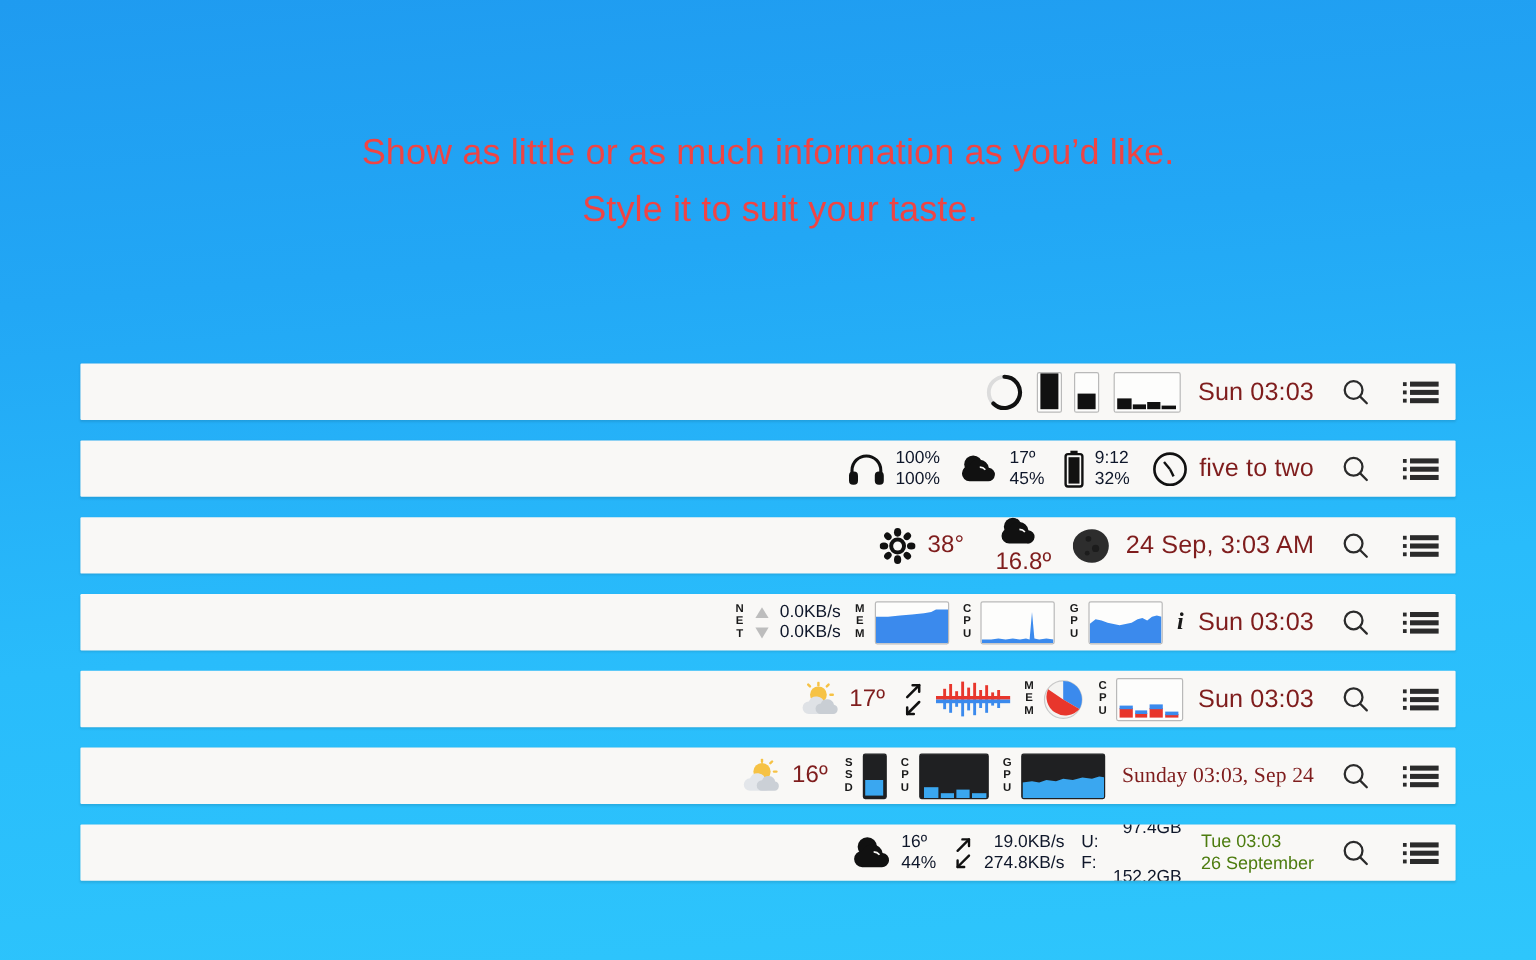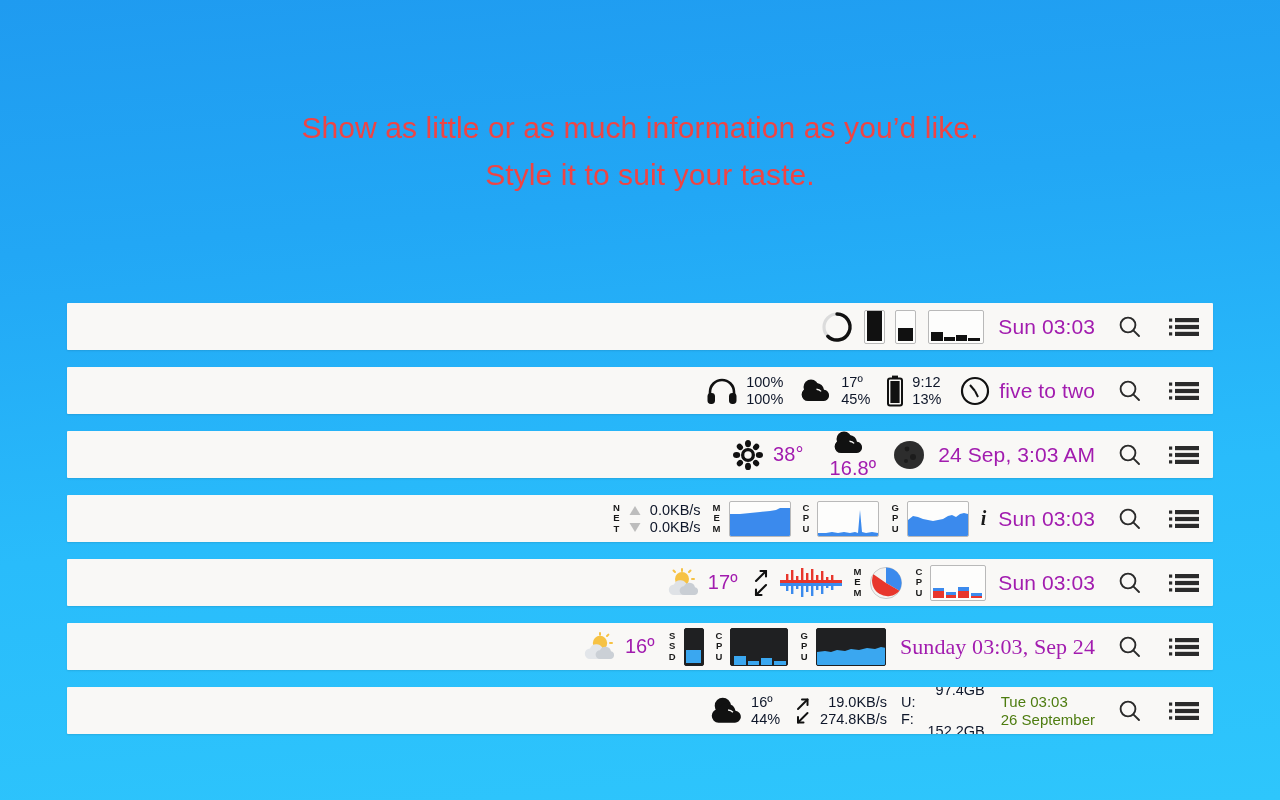--- a/index.html
+++ b/index.html
@@ -48,26 +48,26 @@
 
   .grp { display: flex; align-items: center; }
   .gap8  { margin-left: 8px; }
   .gap10 { margin-left: 10px; }
   .gap12 { margin-left: 12px; }
   .gap14 { margin-left: 14px; }
   .gap16 { margin-left: 16px; }
   .gap18 { margin-left: 18px; flex-direction: column; }
 
   .clock {
-    color: #a21caf;
+    color: #7f1d1d;
     font-size: 21px;
     white-space: nowrap;
     letter-spacing: .1px;
   }
-  .clock.serif { font-family: "Liberation Serif", serif; font-size: 22px; }
+  .clock.serif { font-family: "Liberation Serif", serif; font-size: 18px; }
 
   
   .stack {
     display: flex; flex-direction: column;
     justify-content: center;
     font-size: 14.5px; line-height: 17px;
     color: #0f172a; white-space: nowrap;
   }
   .stack.right { text-align: right; }
   .stack.mono  { font-variant-numeric: tabular-nums; }
@@ -192,21 +192,21 @@
     <span class="grp gap16">
       <span>
         <svg width="18" height="32" viewBox="0 0 18 32">
             <rect x="6" y="0.6" width="6" height="2.6" fill="#111"></rect>
             <rect x="2" y="3.4" width="14" height="27" rx="2" fill="none" stroke="#111" stroke-width="2"></rect>
             <rect x="4.4" y="6" width="9.2" height="22" fill="#111"></rect>
           </svg>
       </span>
       <span class="stack gap8">
         <span>9:12</span>
-        <span>13%</span>
+        <span>32%</span>
       </span>
     </span>
 
     <span class="grp gap18">
       <svg width="32" height="32" viewBox="0 0 32 32">
           <circle cx="16" cy="16" r="13" fill="none" stroke="#111" stroke-width="2.2"></circle>
           <line x1="16" y1="16" x2="11" y2="10" stroke="#111" stroke-width="2"></line>
           <line x1="16" y1="16" x2="19" y2="22" stroke="#111" stroke-width="2"></line>
         </svg>
     </span>

